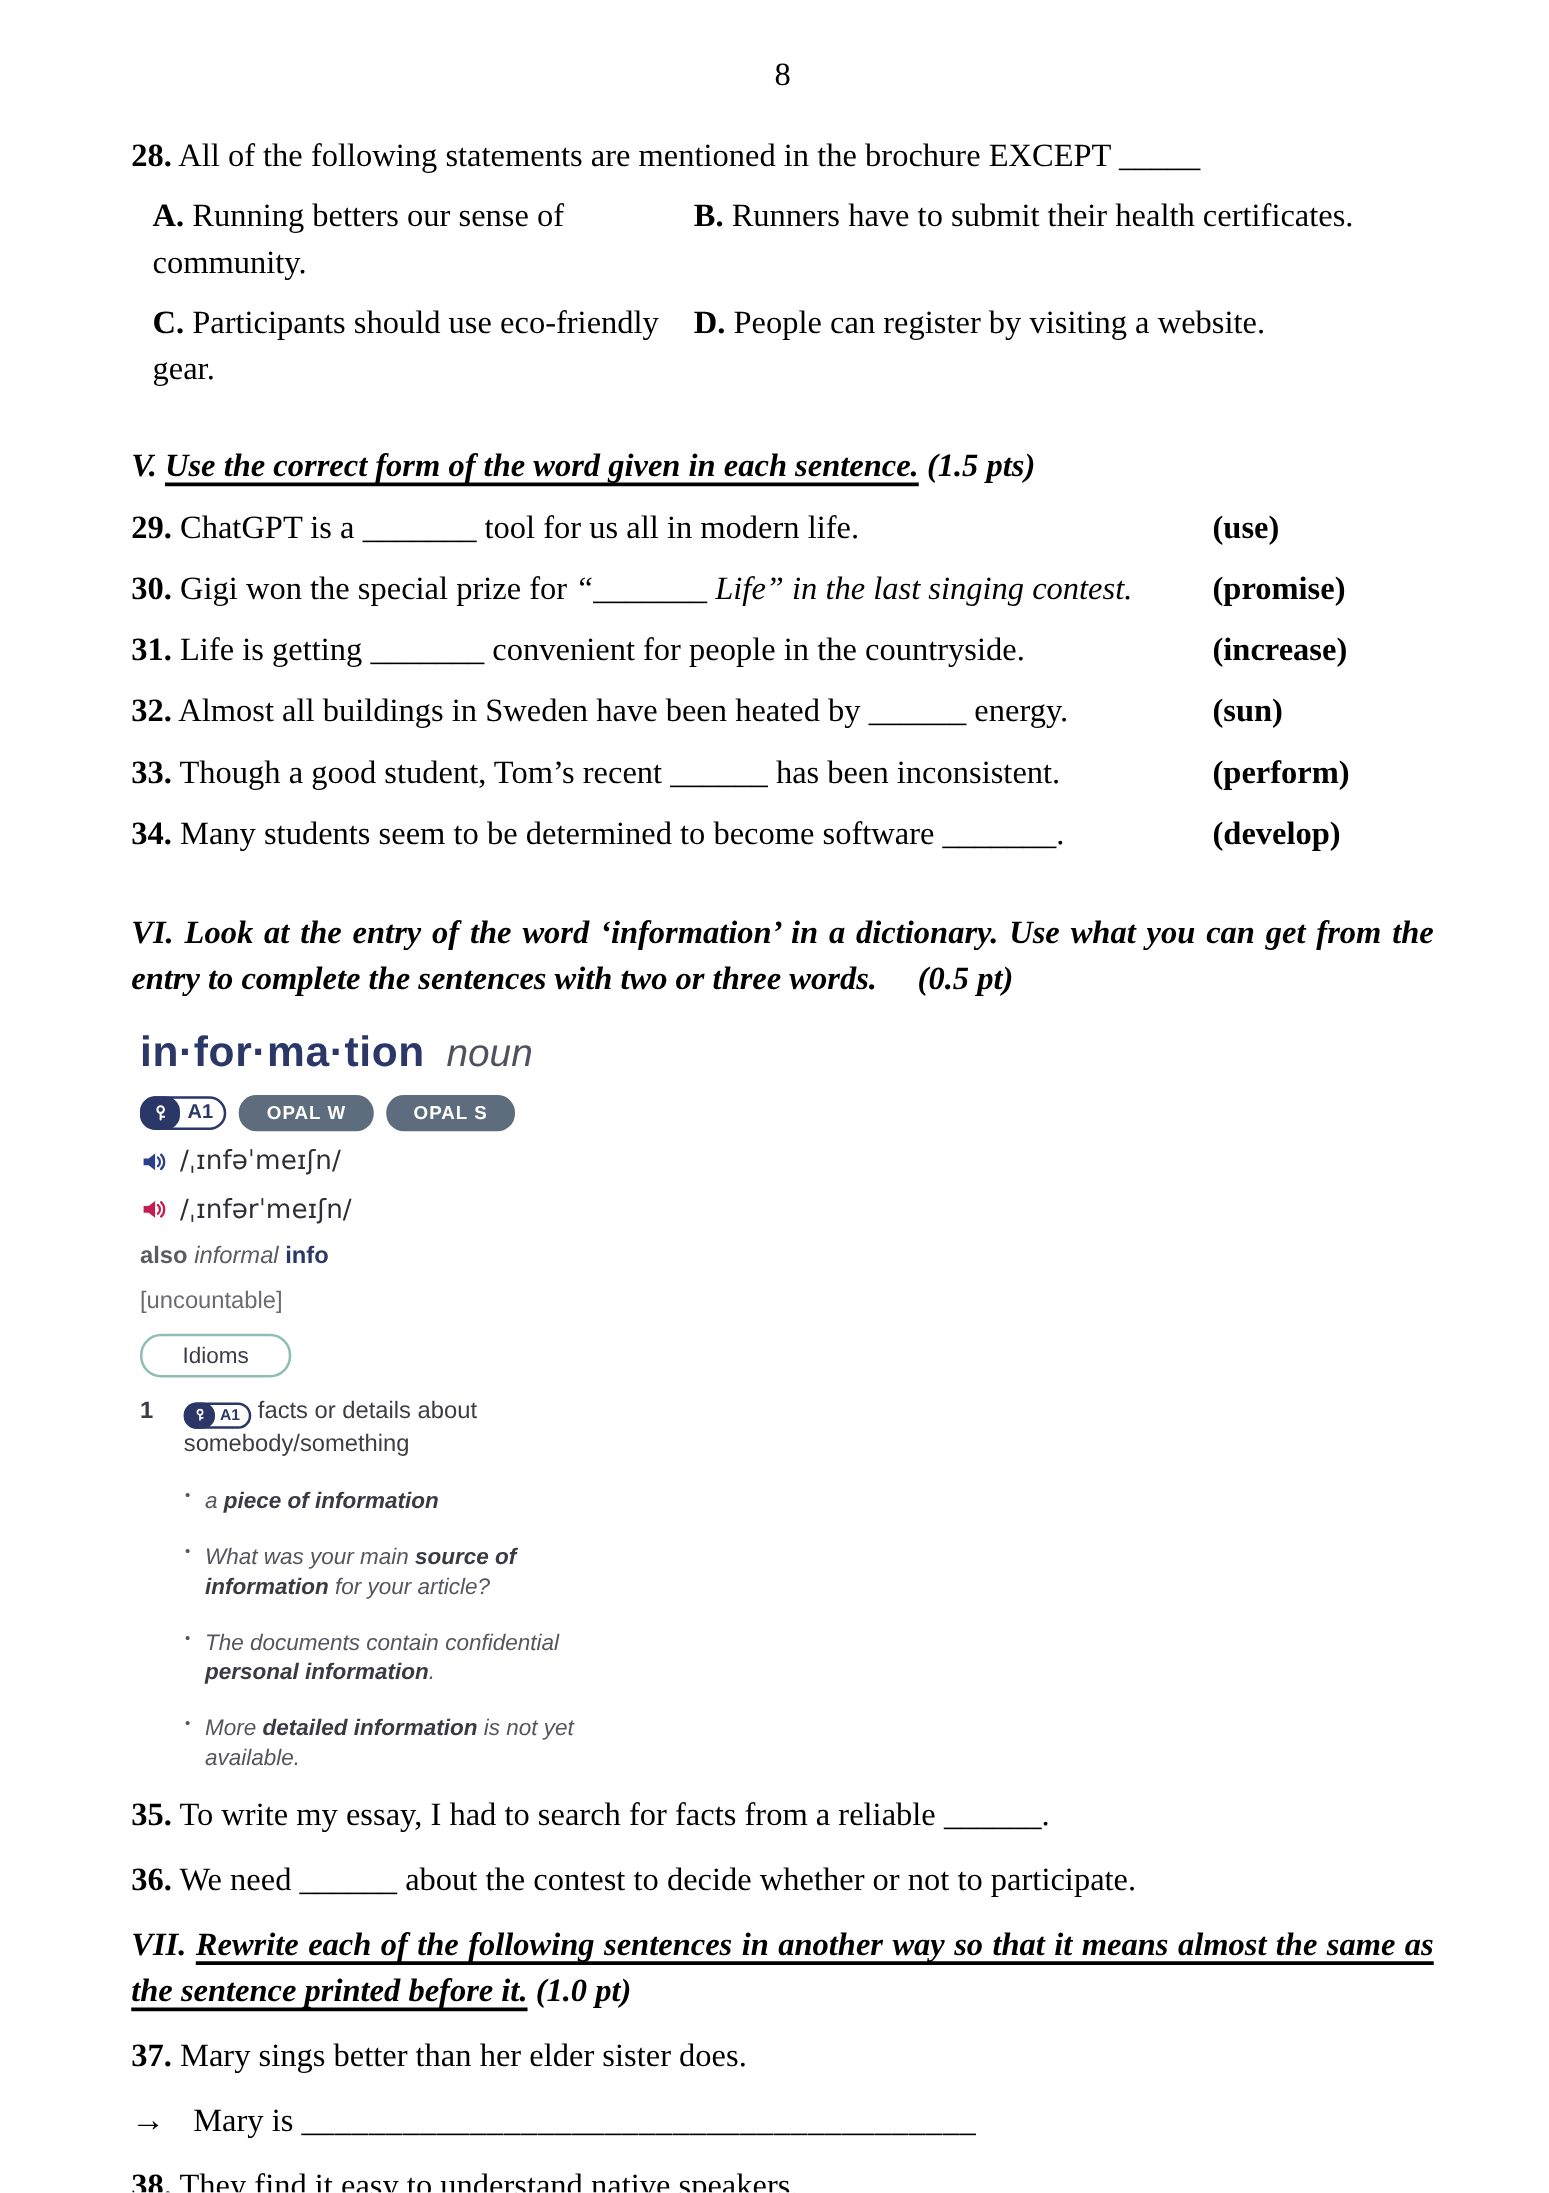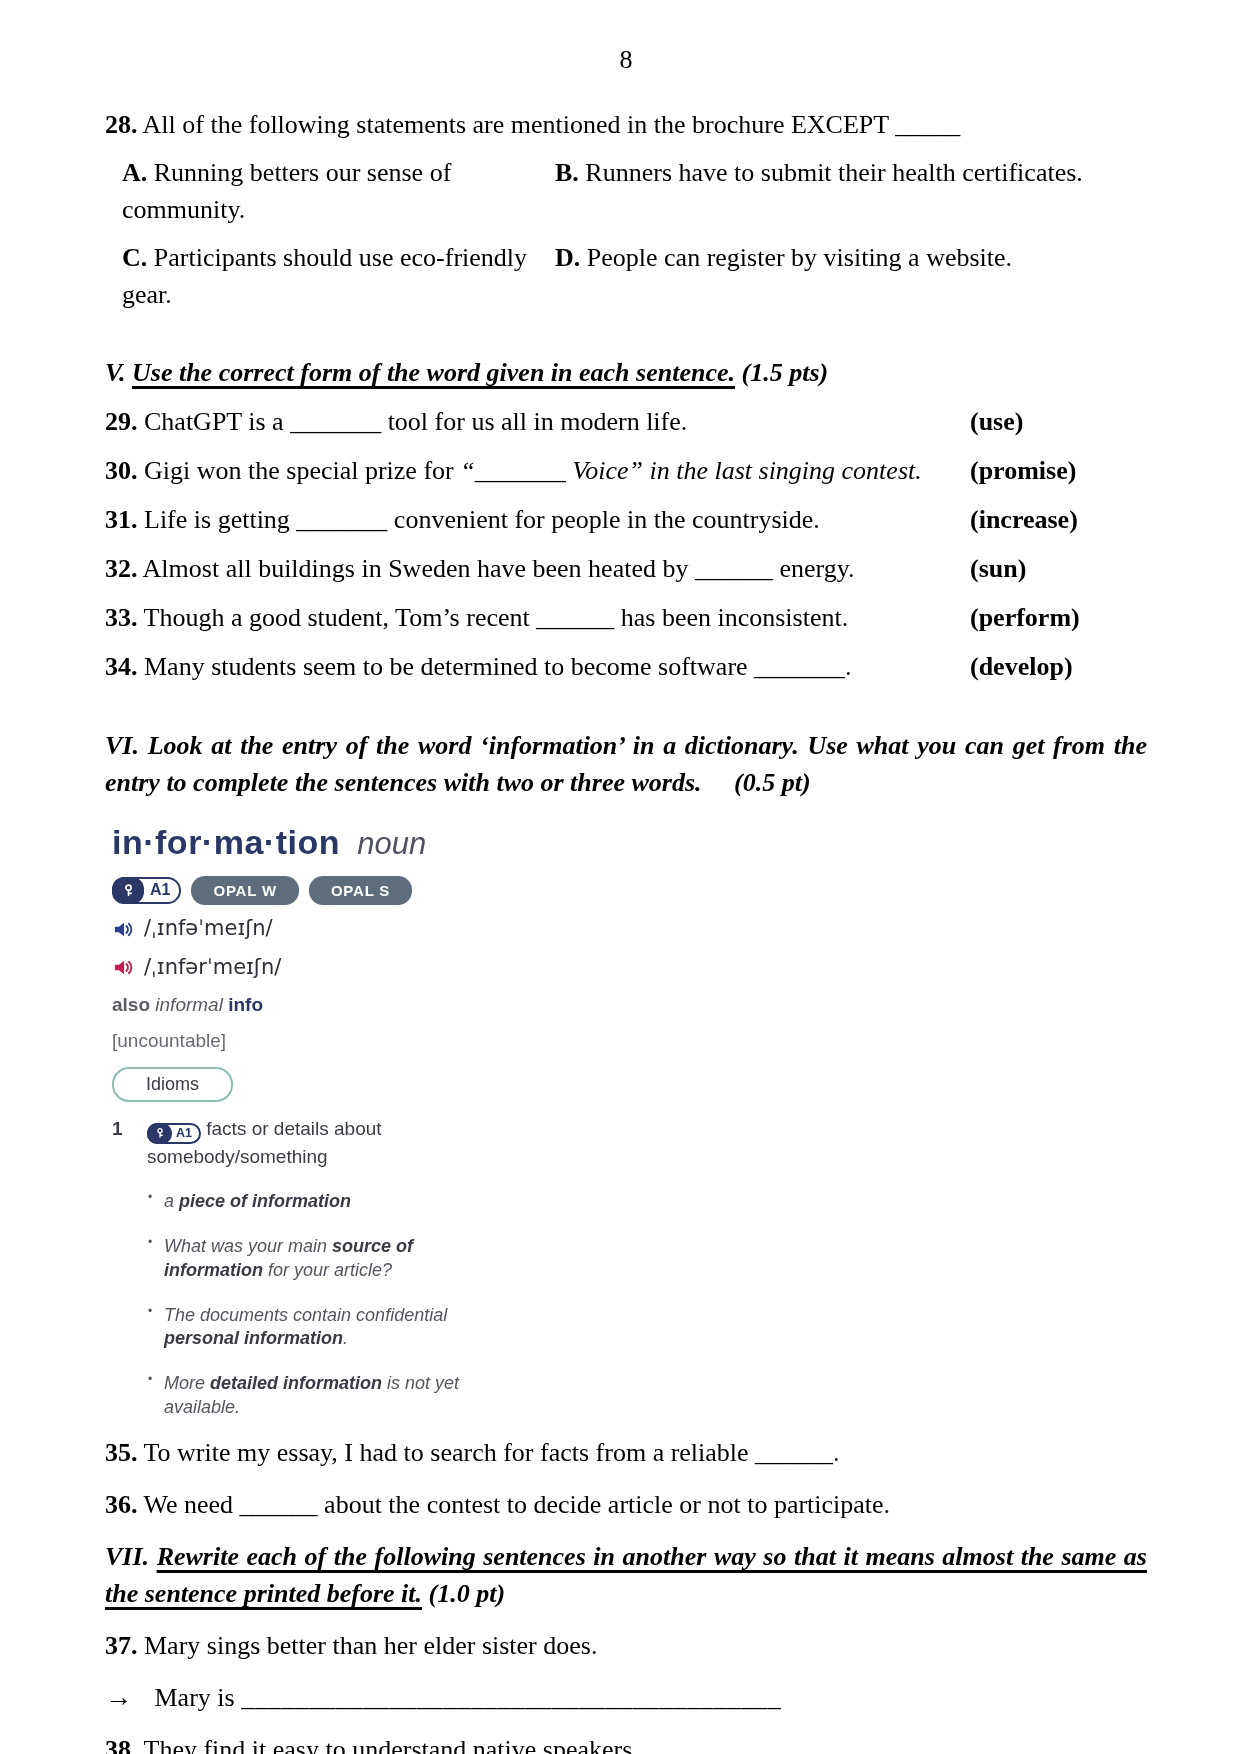--- a/index.html
+++ b/index.html
@@ -109,21 +109,21 @@
     <span>V.</span>
     <span class="sec-u">Use the correct form of the word given in each sentence.</span>
     <span class="pts">(1.5 pts)</span>
   </p>
 
   <div class="vrow">
     <span class="qtext"><span class="qnum">29.</span> <span>ChatGPT is a _______ tool for us all in modern life.</span><span class="it"></span></span>
     <span class="hint">(use)</span>
   </div>
   <div class="vrow">
-    <span class="qtext"><span class="qnum">30.</span> <span>Gigi won the special prize for </span><span class="it">“_______ Voice” in the last singing contest.</span></span>
+    <span class="qtext"><span class="qnum">30.</span> <span>Gigi won the special prize for </span><span class="it">“_______ Life” in the last singing contest.</span></span>
     <span class="hint">(promise)</span>
   </div>
   <div class="vrow">
     <span class="qtext"><span class="qnum">31.</span> <span>Life is getting _______ convenient for people in the countryside.</span><span class="it"></span></span>
     <span class="hint">(increase)</span>
   </div>
   <div class="vrow">
     <span class="qtext"><span class="qnum">32.</span> <span>Almost all buildings in Sweden have been heated by ______ energy.</span><span class="it"></span></span>
     <span class="hint">(sun)</span>
   </div>
@@ -207,21 +207,21 @@
       <li><span>More </span><b>detailed information</b><span> is not yet available.</span></li>
     </ul>
   </div>
 
   <p class="q36">
     <span class="qnum">35.</span>
     <span>To write my essay, I had to search for facts from a reliable ______.</span>
   </p>
   <p class="q36">
     <span class="qnum">36.</span>
-    <span>We need ______ about the contest to decide article or not to participate.</span>
+    <span>We need ______ about the contest to decide whether or not to participate.</span>
   </p>
 
   <p class="sec just" style="margin-top:16px;">
     <span>VII.</span>
     <span class="sec-u">Rewrite each of the following sentences in another way so that it means almost the same as the sentence printed before it.</span>
     <span class="pts">(1.0 pt)</span>
   </p>
 
   <p class="src">
     <span class="qnum">37.</span>

